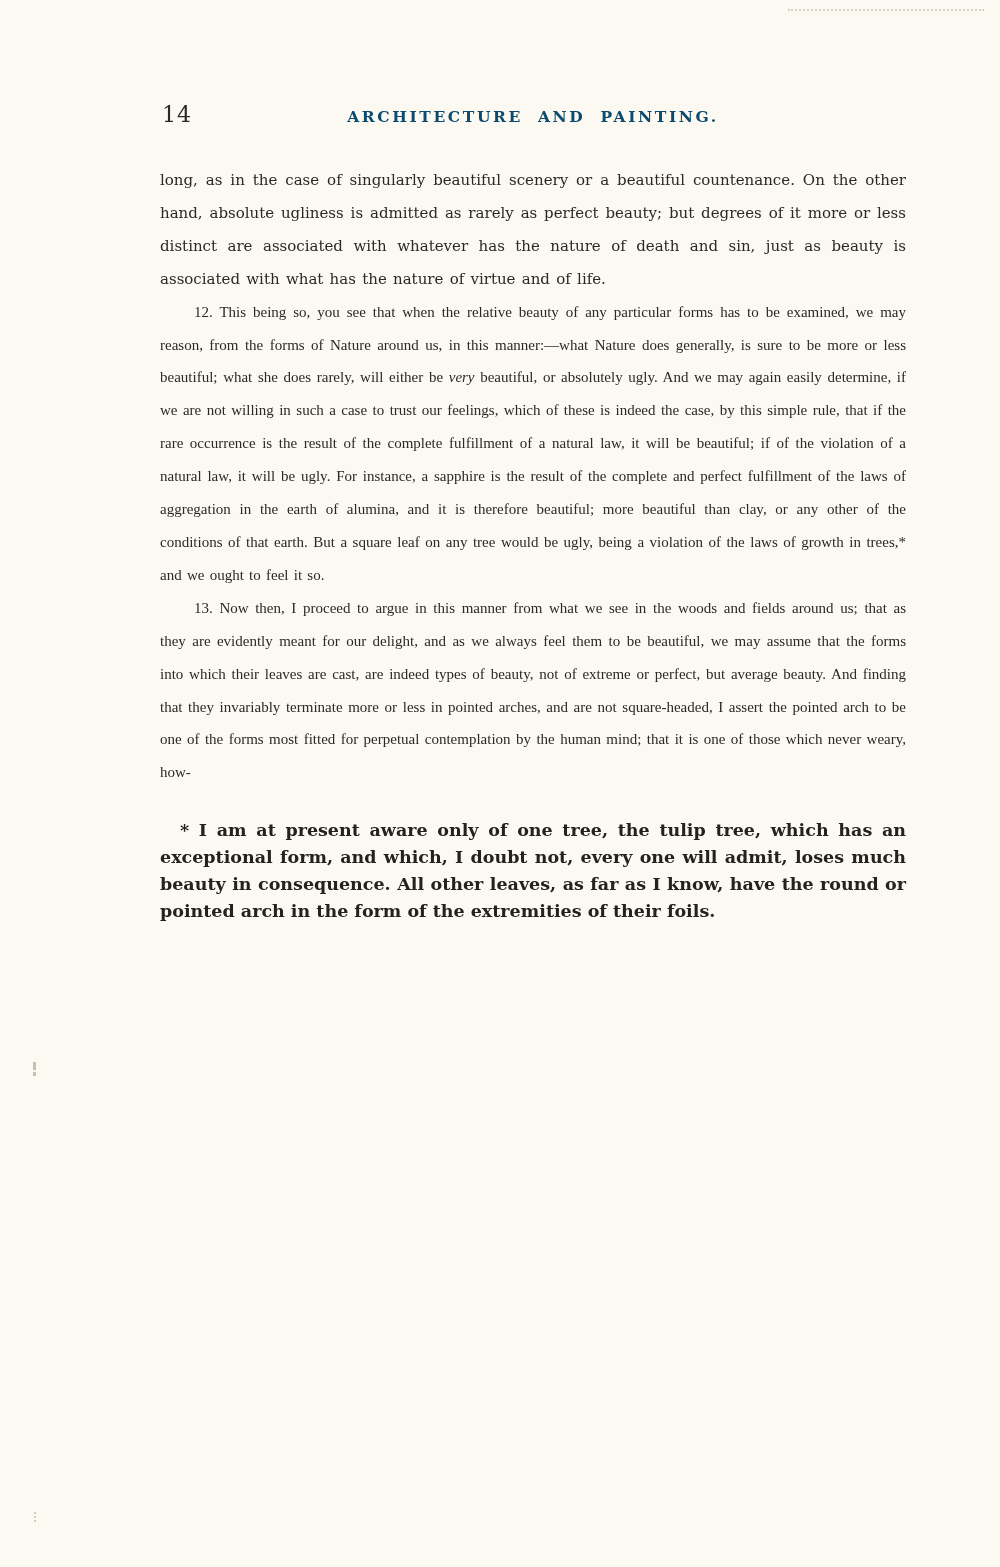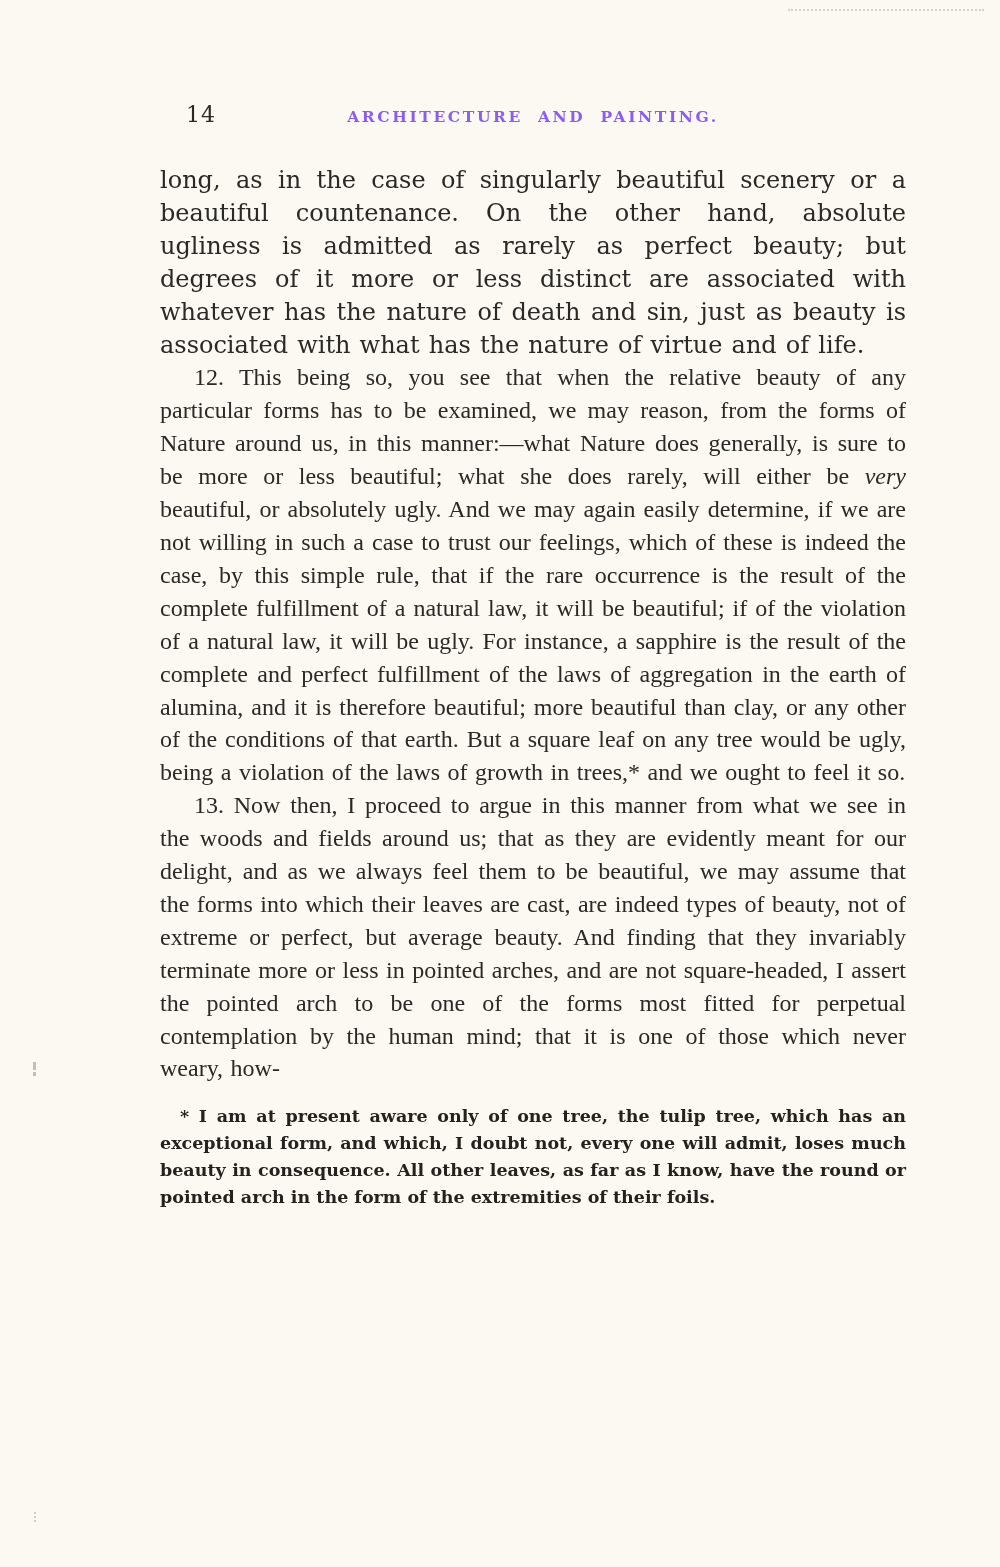--- a/index.html
+++ b/index.html
@@ -30,41 +30,41 @@
 
   .page {
     position: absolute;
     left: 160px;
     top: 102px;
     width: 746px;
   }
   .page-header { position: relative; height: 36px; margin-bottom: 26px; }
   .page-number {
     position: absolute; left: 2px; top: 0;
-    font-size: 22px; letter-spacing: 1px; margin-left: 24px;
+    font-size: 22px; letter-spacing: 1px;
   }
   .running-header {
     position: absolute; left: 0; right: 0; top: 5px;
     text-align: center;
     font-size: 15.5px;
     font-weight: 700;
     letter-spacing: 2.6px;
     word-spacing: 7px;
-    color: #8b5cf6;
+    color: #0c4a6e;
   }
   .body-text p {
     margin: 0;
-    font-size: 24px;
+    font-size: 15px;
     line-height: 32.9px;
     text-align: justify;
     word-spacing: 1.5px;
   }
   .body-text p.indent { text-indent: 34px; font-family: Liberation Serif, serif; }
   .body-text em { font-style: italic; }
-  .footnote { margin-top: 18px; }
+  .footnote { margin-top: 28px; }
   .footnote p {
     margin: 0;
     font-size: 17.5px;
     line-height: 27px;
     text-align: justify;
     text-indent: 20px;
     font-weight: 600;
     color: #23221f;
   }
 </style>

